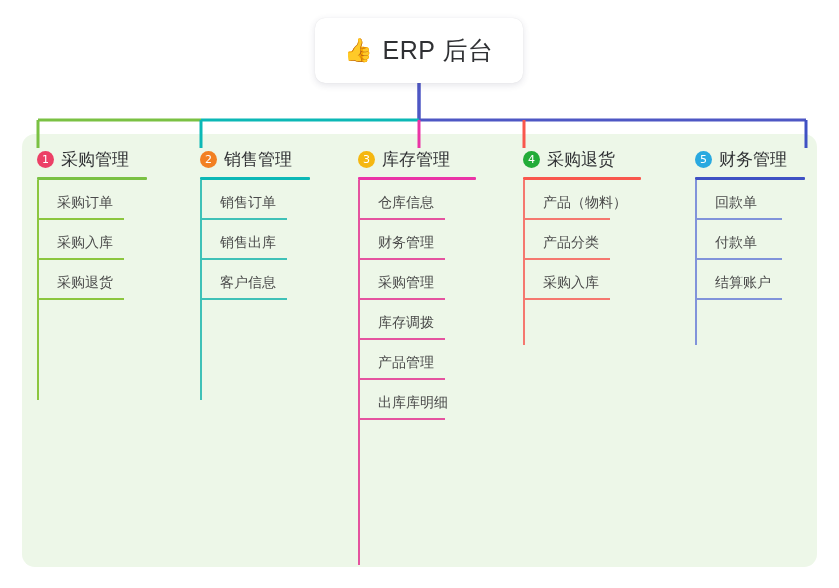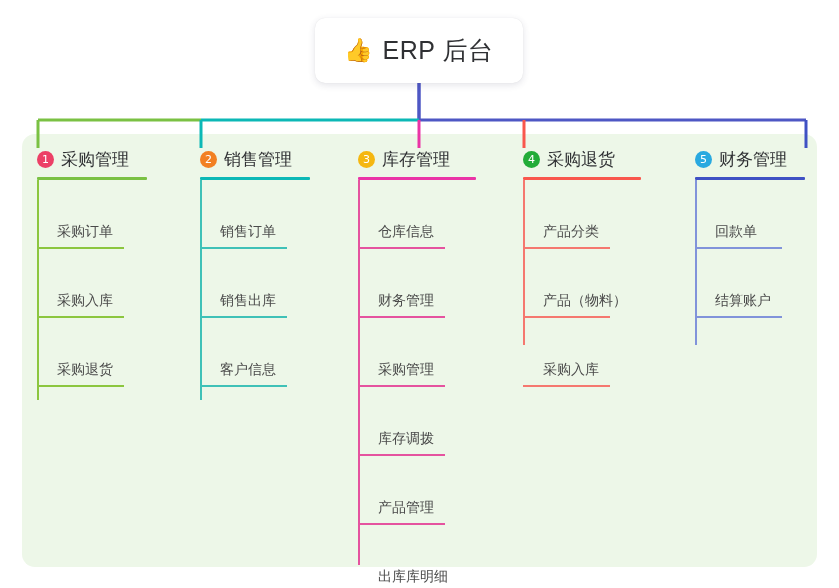--- a/index.html
+++ b/index.html
@@ -105,21 +105,21 @@
     border-radius: 1px;
   }
 
   
   .items {
     position: relative;
     margin-top: 0px;
   }
   .item {
     position: relative;
-    height: 69px;
+    height: 40px;
   }
   .item-text {
     position: absolute;
     left: 20px;
     bottom: 8px;
     font-size: 14px;
     color: #4a4a4a;
     white-space: nowrap;
   }
   .item-rule {
@@ -244,46 +244,50 @@
       </div>
       <div class="column" style="left: 523px;">
         <div class="col-head">
           <span class="badge" style="background: rgb(34, 172, 56);">4</span>
           <span class="col-title">采购退货</span>
         </div>
         <div class="col-rule" style="background: rgb(249, 87, 77); width: 118px;"></div>
         <div class="items">
           <div class="item-spine" style="background: rgb(245, 120, 111); height: 165px;"></div>
           <div class="item">
+            <div class="item-text">产品（物料）</div>
+            <div class="item-rule" style="background: rgb(245, 120, 111);"></div>
+          </div>
+          <div class="item">
             <div class="item-text">产品分类</div>
             <div class="item-rule" style="background: rgb(245, 120, 111);"></div>
           </div>
           <div class="item">
-            <div class="item-text">产品（物料）</div>
-            <div class="item-rule" style="background: rgb(245, 120, 111);"></div>
-          </div>
-          <div class="item">
             <div class="item-text">采购入库</div>
             <div class="item-rule" style="background: rgb(245, 120, 111);"></div>
           </div>
         </div>
       </div>
       <div class="column" style="left: 695px;">
         <div class="col-head">
           <span class="badge" style="background: rgb(41, 169, 224);">5</span>
           <span class="col-title">财务管理</span>
         </div>
         <div class="col-rule" style="background: rgb(63, 81, 196); width: 110px;"></div>
         <div class="items">
           <div class="item-spine" style="background: rgb(129, 147, 218); height: 165px;"></div>
           <div class="item">
             <div class="item-text">回款单</div>
             <div class="item-rule" style="background: rgb(129, 147, 218);"></div>
           </div>
           <div class="item">
+            <div class="item-text">付款单</div>
+            <div class="item-rule" style="background: rgb(129, 147, 218);"></div>
+          </div>
+          <div class="item">
             <div class="item-text">结算账户</div>
             <div class="item-rule" style="background: rgb(129, 147, 218);"></div>
           </div>
         </div>
       </div>
     </div>
 
 </div>
 
 </body></html>

